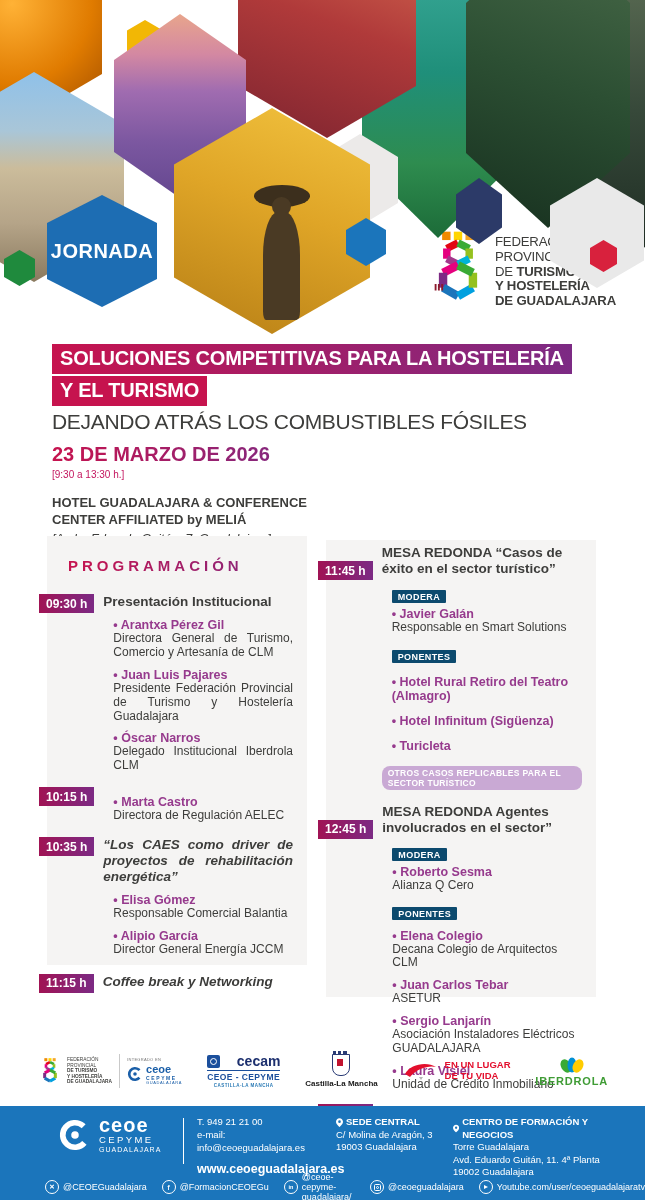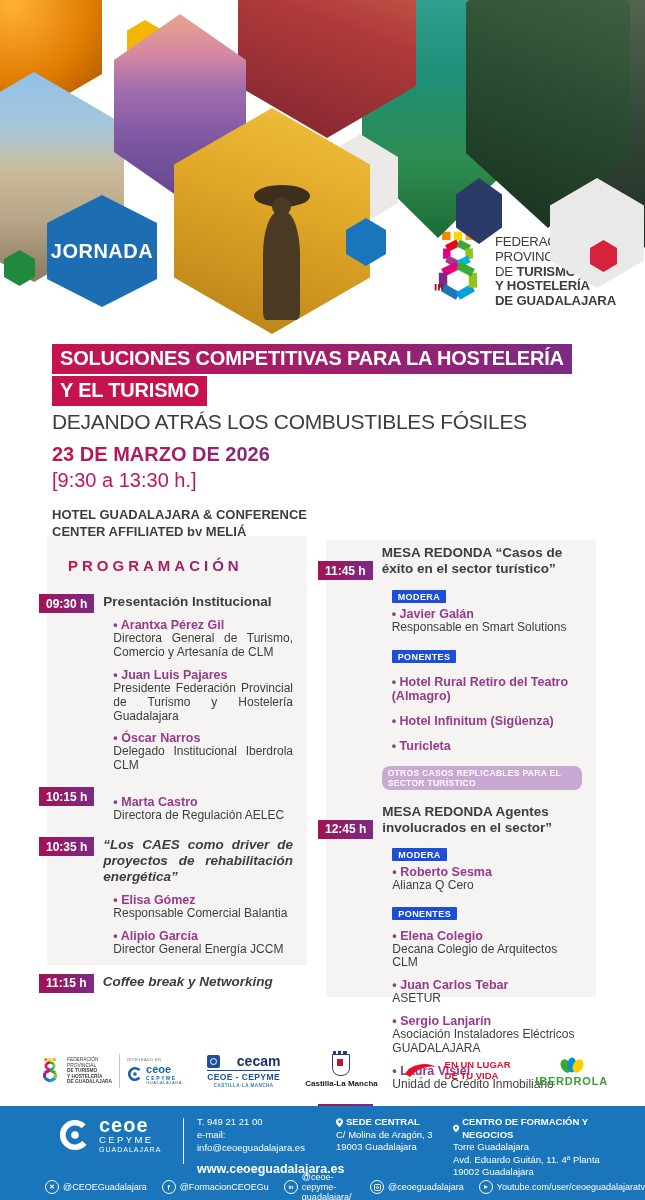--- a/index.html
+++ b/index.html
@@ -25,41 +25,41 @@
   .band1{background:linear-gradient(90deg,#c6134e,#7c2a84);}
   .band2{background:#c6134e;margin-top:2px;}
   .subtitle{font-size:21px;margin-top:4px;letter-spacing:-.3px;color:#3d3d3b;}
   
   .event-block{position:absolute;left:52px;top:443px;}
   .ev-date{font-size:20px;font-weight:bold;}
   .grad-text{color:#b5155c;}
   @supports (-webkit-background-clip:text){
     .grad-text{background:linear-gradient(90deg,#c6134e,#7c2a84);-webkit-background-clip:text;
                background-clip:text;color:transparent;}}
-  .ev-time{font-size:20px;color:#c3155e;margin-top:3px;}
+  .ev-time{font-size:10px;color:#c3155e;margin-top:3px;}
   .ev-venue{font-size:13px;font-weight:bold;margin-top:15px;line-height:1.3;}
   .ev-addr{font-size:12.5px;font-style:italic;margin-top:3px;}
   
   .panel{position:absolute;background:#f5f4f3;}
   .panel-left{left:47px;top:536px;width:260px;height:429px;}
   .panel-right{left:326px;top:540px;width:270px;height:457px;}
   .prog-heading{font-size:15px;font-weight:bold;letter-spacing:4px;margin:21px 0 0 21px;}
   .item{display:flex;align-items:flex-start;}
   .time-badge{flex:0 0 auto;margin-left:-8px;background:linear-gradient(90deg,#a01354,#7c2a84);
               color:#fff;font-weight:bold;font-size:12px;padding:2.5px 7px;min-width:40px;text-align:center;}
   .badge-lower{margin-top:16px;}
   .item-body{margin-left:9px;flex:1;padding-right:14px;}
   .it-title{font-size:13.5px;font-weight:bold;line-height:1.18;}
   .it-title.q{font-style:italic;text-align:justify;}
   .speaker{margin-top:8px;margin-left:10px;}
   .sp-name{font-size:12.5px;font-weight:bold;color:#963a8d;}
   .sp-name::before{content:"• ";color:#963a8d;}
   .sp-role{font-size:12px;line-height:1.16;}
   .just .sp-role{text-align:justify;}
-  .mini-badge{display:inline-block;background:#1d4ed8;color:#fff;font-size:9px;font-weight:bold;
+  .mini-badge{display:inline-block;background:#0c4a6e;color:#fff;font-size:9px;font-weight:bold;
               letter-spacing:.4px;padding:1.5px 6px;border-radius:1px;}
   .hotel{margin-top:11px;margin-left:10px;font-size:12.5px;font-weight:bold;color:#963a8d;}
   .hotel::before{content:"• ";}
   .otros-badge{display:inline-block;background:#c9a9d4;color:#fff;font-size:8.5px;font-weight:bold;
                letter-spacing:.3px;padding:2px 6px;margin-top:13px;border-radius:8px;}
   
   .reg-banner{position:absolute;left:67px;top:1002px;width:490px;height:29px;background:#1b75bb;
               border-radius:3px;display:flex;align-items:center;justify-content:center;color:#fff;font-size:14px;}
   .reg-banner .b{font-weight:bold;margin-right:5px;}
   

